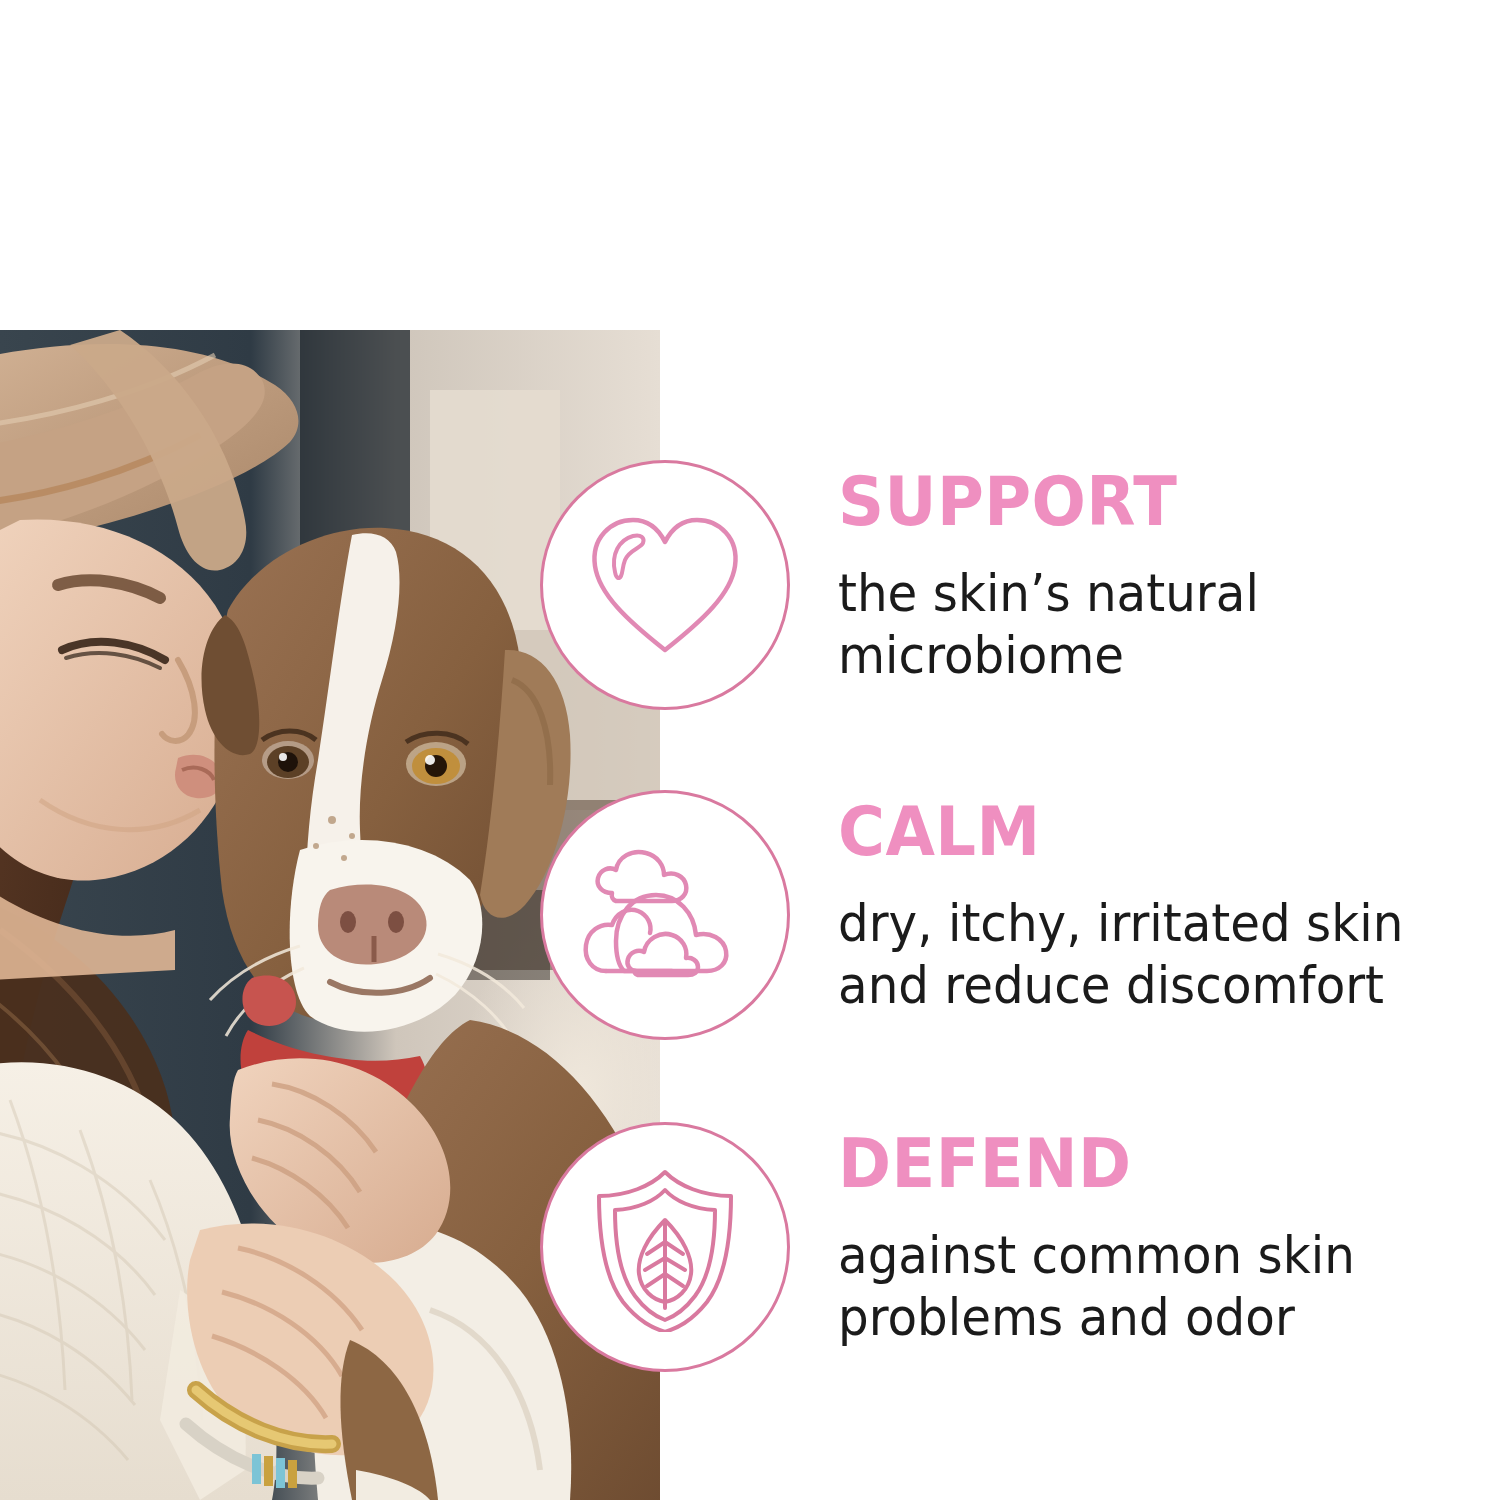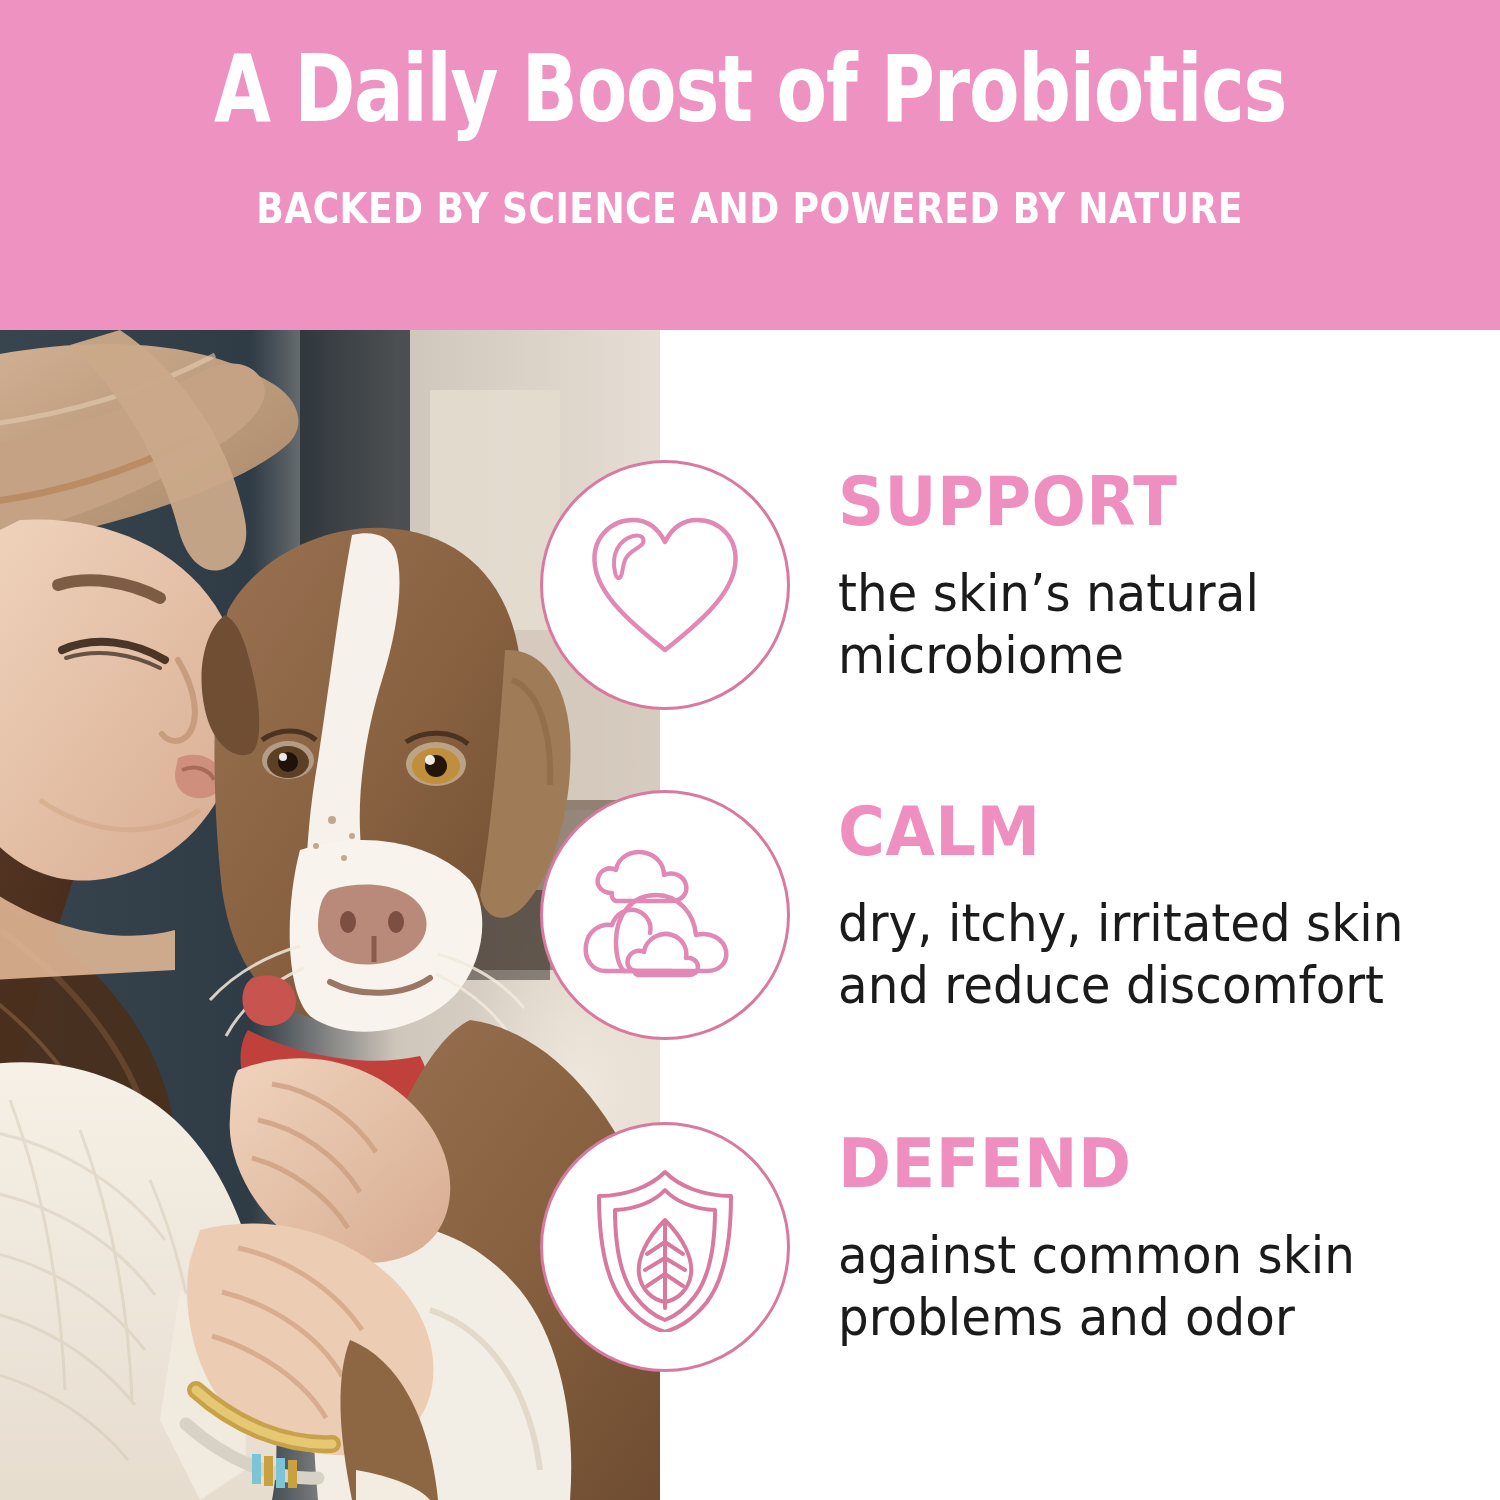--- a/index.html
+++ b/index.html
@@ -91,24 +91,20 @@
     transform:scaleX(0.93);
     transform-origin:left top;
     white-space:pre-line;
   }
 </style>
 </head>
 <body>
 
 <div id="page">
 
-  <div class="banner">
-    <div class="banner-title">A Daily Boost of Probiotics</div>
-    <div class="banner-sub">BACKED BY SCIENCE AND POWERED BY NATURE</div>
-  </div>
 
   <div class="photo">
     <svg viewBox="0 0 660 1170" preserveAspectRatio="none">
       <defs>
         <linearGradient id="bgWall" x1="0" y1="0" x2="1" y2="0">
           <stop offset="0%" stop-color="#39454e"></stop>
           <stop offset="38%" stop-color="#2f3b45"></stop>
           <stop offset="60%" stop-color="#cfc6bb"></stop>
           <stop offset="100%" stop-color="#e6ded4"></stop>
         </linearGradient>

